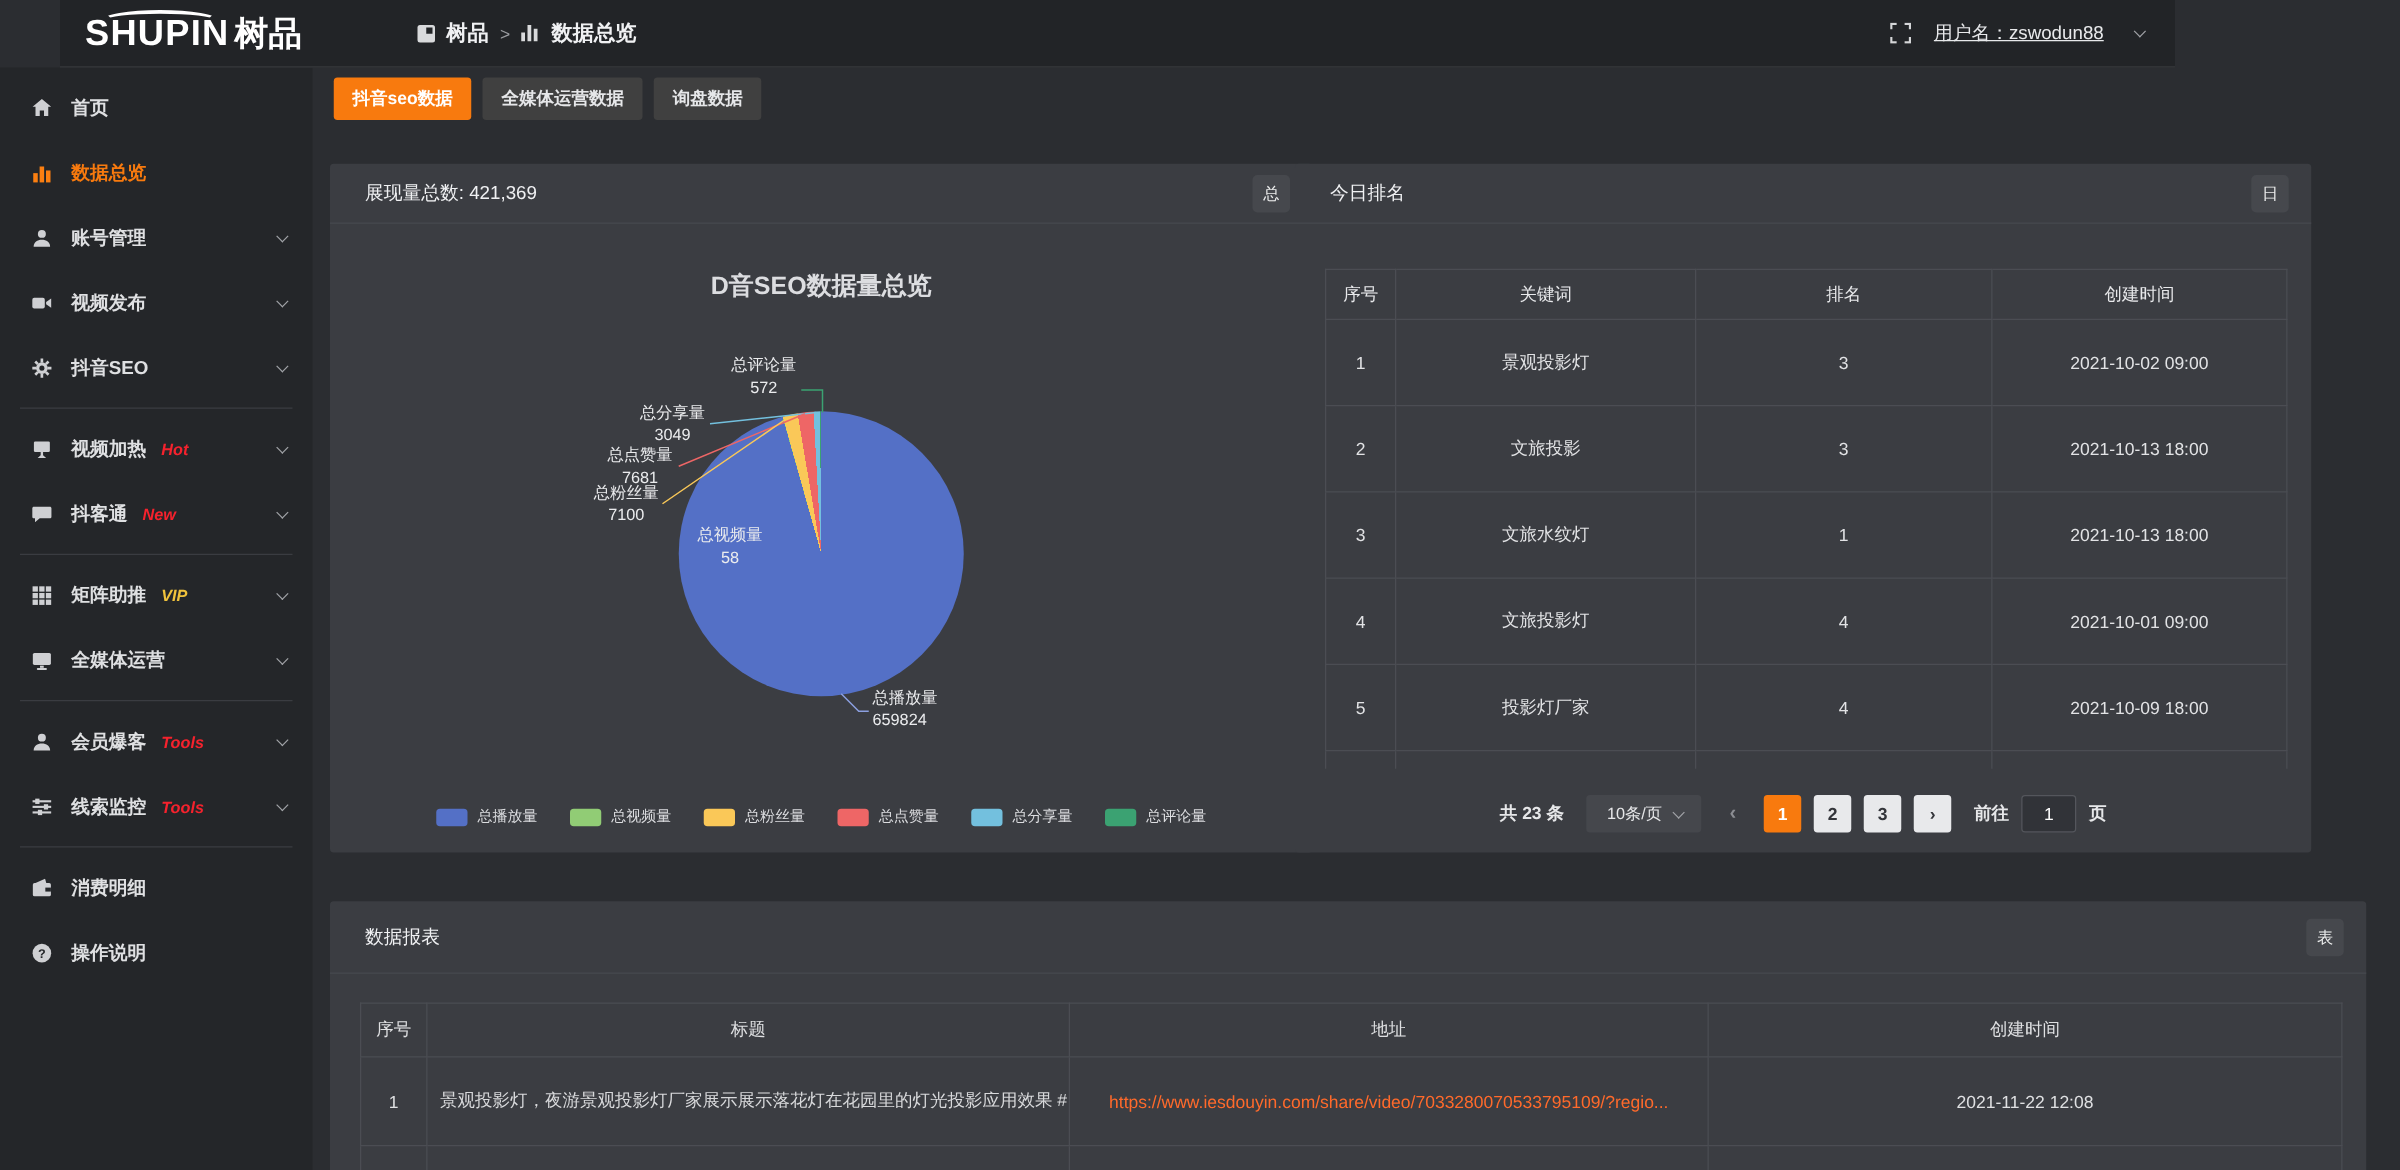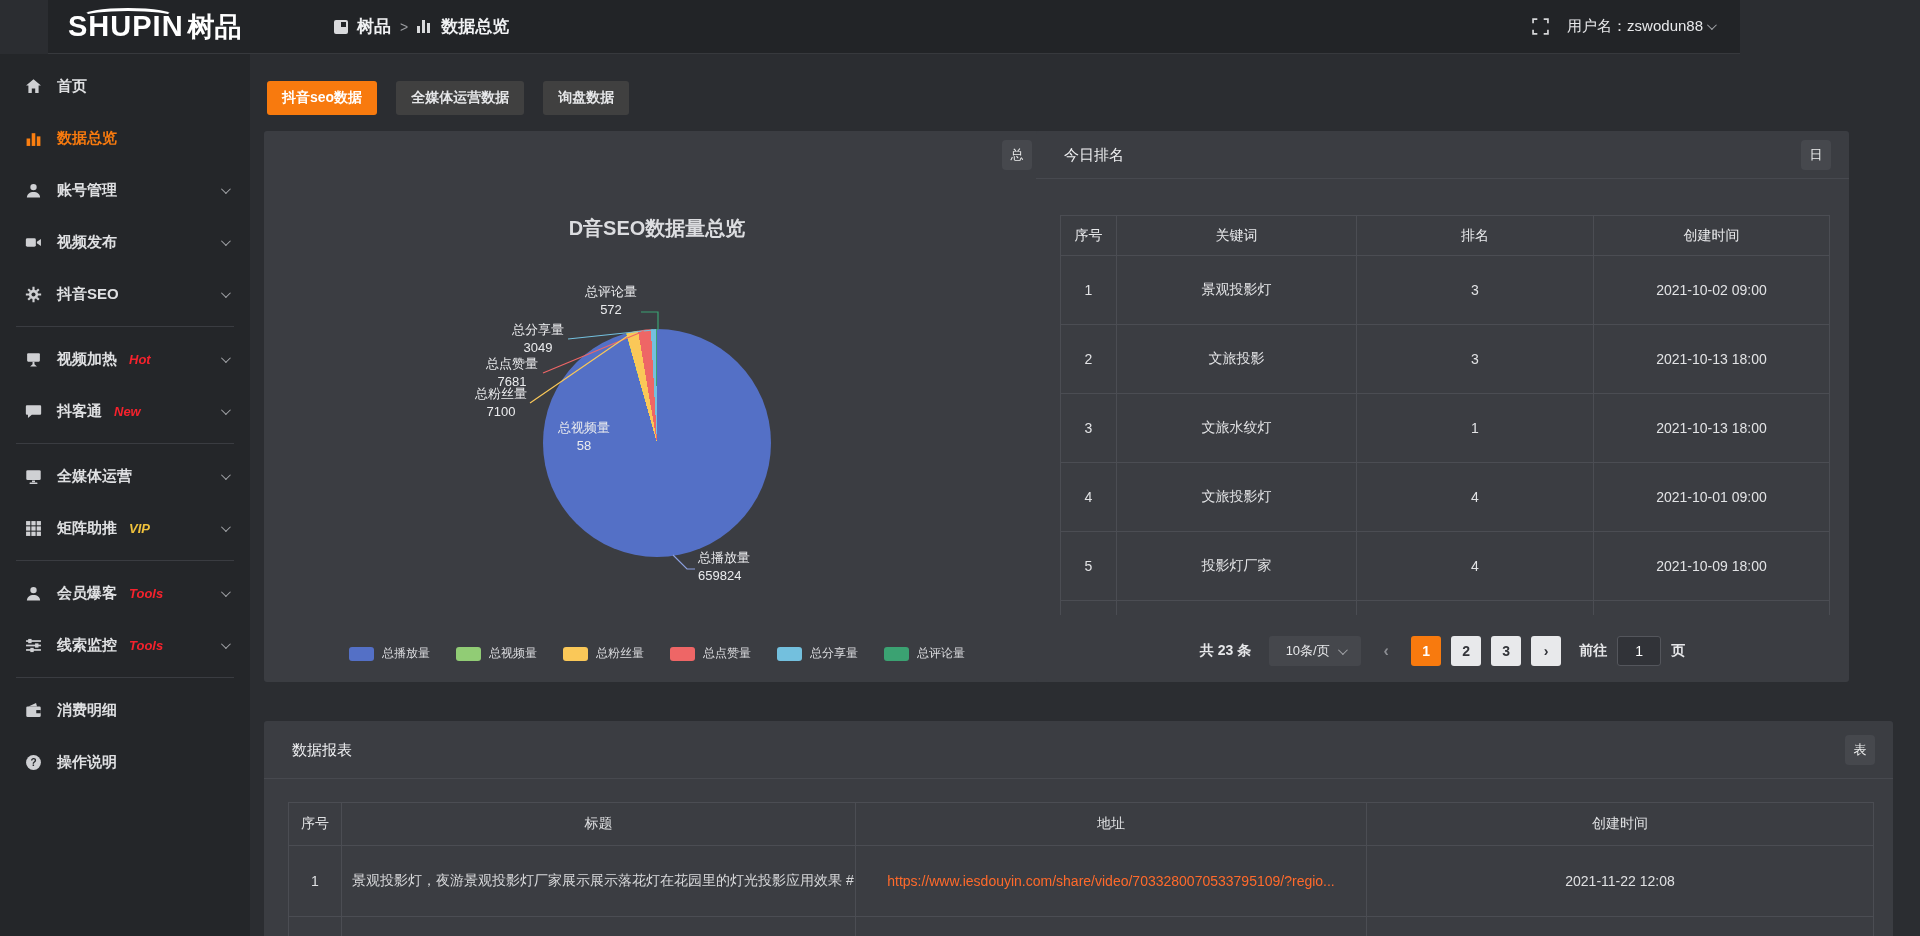--- a/index.html
+++ b/index.html
@@ -32,21 +32,21 @@
   .s-item{height:52px;display:flex;align-items:center;padding:0 22px 0 24px;font-size:15px;color:#dfe0e2;cursor:pointer;}
   .s-item .s-icon{width:18px;height:18px;margin-right:15px;display:inline-flex;align-items:center;justify-content:center;flex:none;}
   .s-item .lbl{font-weight:600;}
   .s-item.active{color:var(--orange);}
   .s-badge{font-size:13px;font-weight:700;font-style:italic;margin-left:12px;}
   .b-red{color:var(--red);} .b-gold{color:var(--gold);}
   .s-item .chev{margin-left:auto;}
   .s-div{height:1px;background:#3a3c41;margin:6px 16px;}
 
   
-  .tabs{position:absolute;left:267px;top:81px;display:flex;gap:19px;}
+  .tabs{position:absolute;left:267px;top:62px;display:flex;gap:9px;}
   .tab{height:34px;padding:0 15px;border:none;border-radius:3px;background:#404040;color:#e6e7e9;font-size:14px;font-weight:600;font-family:inherit;cursor:pointer;}
   .tab.active{background:var(--orange);color:#fff;}
 
   .panel{position:absolute;background:var(--panel);border-radius:3px;}
   .p-head{height:48px;line-height:48px;padding-left:28px;font-size:15px;color:#f0f1f3;border-bottom:1px solid var(--divider);}
   .p-badge{position:absolute;top:9px;right:18px;width:30px;height:30px;background:#46484d;border:none;border-radius:4px;color:#eceded;font-size:13px;cursor:pointer;font-family:inherit;}
 
   #overview{left:264px;top:131px;width:786px;height:551px;}
   #ranking{left:1036px;top:131px;width:813px;height:551px;}
   #report{left:264px;top:721px;width:1629px;height:280px;}
@@ -110,21 +110,21 @@
         <i></i>
       </span>
     <span>数据总览</span>
   </div>
   <div class="topbar-right">
     <span style="cursor:pointer;">
       <svg class="ic" width="17" height="17" viewBox="0 0 16 16" fill="none" stroke="#d5d6d8" stroke-width="1.6">
           <path d="M1 5V1h4M11 1h4v4M15 11v4h-4M5 15H1v-4"></path>
         </svg>
     </span>
-    <span style="cursor:pointer;display:flex;align-items:center;gap:4px;">
+    <span style="cursor:pointer;display:flex;align-items:center;gap:24px;text-decoration:underline;">
       <span>用户名：zswodun88</span>
       <span class="chev"></span>
     </span>
   </div>
 </div>
 
 <aside class="sidebar">
   <div class="s-item">
     <span class="s-icon">
         <svg class="ic" width="17" height="17" viewBox="0 0 16 16" fill="#cfd0d3">
@@ -192,49 +192,49 @@
     <span class="s-icon">
         <svg class="ic" width="17" height="17" viewBox="0 0 16 16" fill="#cfd0d3">
           <path d="M2 2.2h12c.7 0 1.2.5 1.2 1.2v6.4c0 .7-.5 1.2-1.2 1.2H6.4L2.8 14v-3H2c-.7 0-1.2-.5-1.2-1.2V3.4c0-.7.5-1.2 1.2-1.2z"></path>
         </svg>
       </span>
     <span class="lbl">抖客通</span>
     <span class="s-badge b-red">New</span>
     <span class="chev"></span>
   </div>
   <div class="s-div"></div>
-  <div class="s-item">
-    <span class="s-icon">
-        <svg class="ic" width="17" height="17" viewBox="0 0 16 16" fill="#cfd0d3">
-          <rect x="1.2" y="2.2" width="13.6" height="9" rx="1.2"></rect>
-          <rect x="6.6" y="11.8" width="2.8" height="1.6"></rect>
-          <rect x="4.2" y="13.6" width="7.6" height="1.4" rx="0.7"></rect>
-        </svg>
-      </span>
-    <span class="lbl">全媒体运营</span>
-    <span class="chev"></span>
-  </div>
   <div class="s-item">
     <span class="s-icon">
         <svg class="ic" width="17" height="17" viewBox="0 0 16 16" fill="#cfd0d3">
           <rect x="1" y="1" width="4" height="4"></rect>
           <rect x="6" y="1" width="4" height="4"></rect>
           <rect x="11" y="1" width="4" height="4"></rect>
           <rect x="1" y="6" width="4" height="4"></rect>
           <rect x="6" y="6" width="4" height="4"></rect>
           <rect x="11" y="6" width="4" height="4"></rect>
           <rect x="1" y="11" width="4" height="4"></rect>
           <rect x="6" y="11" width="4" height="4"></rect>
           <rect x="11" y="11" width="4" height="4"></rect>
         </svg>
       </span>
     <span class="lbl">矩阵助推</span>
     <span class="s-badge b-gold">VIP</span>
     <span class="chev"></span>
   </div>
+  <div class="s-item">
+    <span class="s-icon">
+        <svg class="ic" width="17" height="17" viewBox="0 0 16 16" fill="#cfd0d3">
+          <rect x="1.2" y="2.2" width="13.6" height="9" rx="1.2"></rect>
+          <rect x="6.6" y="11.8" width="2.8" height="1.6"></rect>
+          <rect x="4.2" y="13.6" width="7.6" height="1.4" rx="0.7"></rect>
+        </svg>
+      </span>
+    <span class="lbl">全媒体运营</span>
+    <span class="chev"></span>
+  </div>
   <div class="s-div"></div>
   <div class="s-item">
     <span class="s-icon">
         <svg class="ic" width="17" height="17" viewBox="0 0 16 16" fill="#cfd0d3">
           <circle cx="8" cy="4.8" r="3"></circle>
           <path d="M1.8 14.5c0-3.4 2.8-5.2 6.2-5.2s6.2 1.8 6.2 5.2z"></path>
         </svg>
       </span>
     <span class="lbl">会员爆客</span>
     <span class="s-badge b-red">Tools</span>
@@ -277,20 +277,21 @@
   </div>
 </aside>
 
 <div class="tabs">
   <button class="tab active">抖音seo数据</button>
   <button class="tab">全媒体运营数据</button>
   <button class="tab">询盘数据</button>
 </div>
 
 <section class="panel" id="overview">
+  <div class="p-head">展现量总数: 421,369</div>
   <button class="p-badge">总</button>
 
   <div class="chart-title">D音SEO数据量总览</div>
   <div class="pie"></div>
 
   <svg class="leaders" width="786" height="551" fill="none" stroke-width="1.2">
     <polyline points="377,181 394,181 394,199" stroke="#3ba272"></polyline>
     <polyline points="304,208 389,199" stroke="#73c0de"></polyline>
     <polyline points="279,242 380,200" stroke="#ee6666"></polyline>
     <polyline points="266,272 368,202" stroke="#fac858"></polyline>

